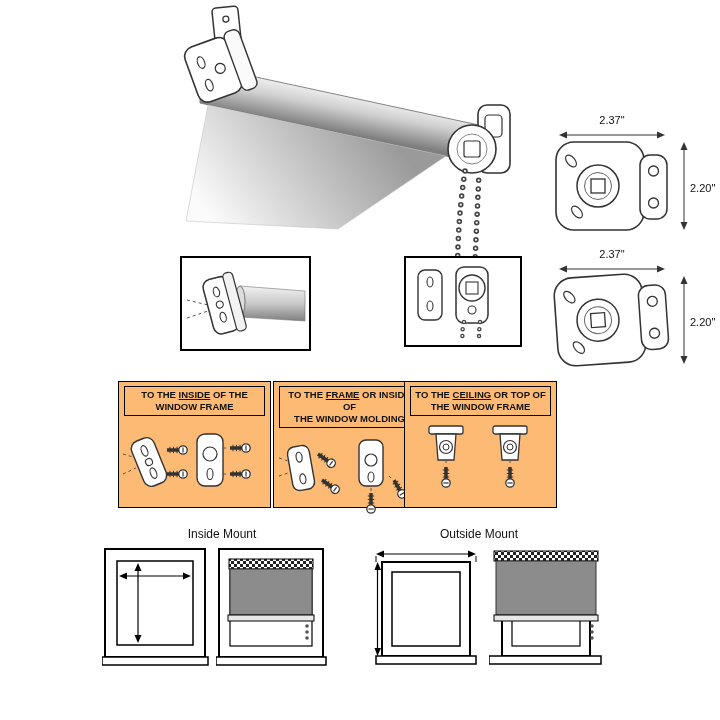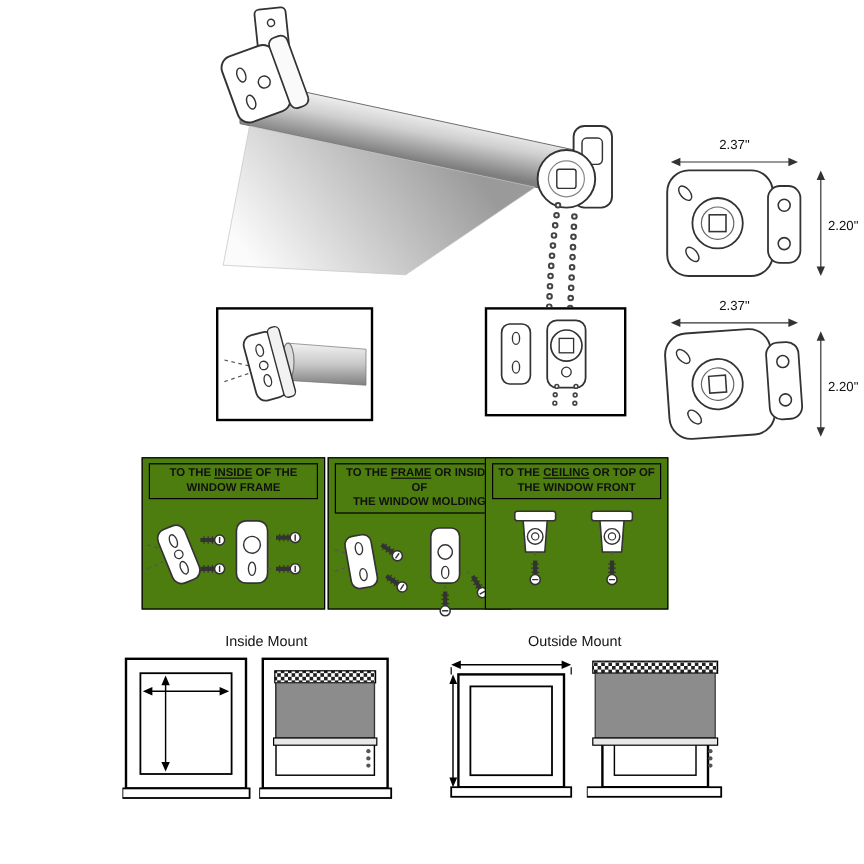--- a/index.html
+++ b/index.html
@@ -2,21 +2,21 @@
 <html><head>
 <meta charset="utf-8">
 <style>
   html,body{margin:0;padding:0;background:#fff;}
   .canvas{position:relative;width:720px;height:720px;background:#fff;overflow:hidden;
           font-family:"Liberation Sans",sans-serif;color:#111;}
   .abs{position:absolute;}
   .intro{left:487px;top:21px;width:228px;font-size:12.8px;line-height:1.24;}
   .inset{border:2px solid #000;background:#fff;box-sizing:border-box;}
   .instr-box{position:absolute;top:381px;width:153px;height:127px;border:1.5px solid #000;
-             background:#4d7c0f;box-sizing:border-box;}
+             background:#fdba74;box-sizing:border-box;}
   .instr-title{margin:4px 5px 2px 5px;border:1px solid #000;padding:2px 1px;
                font-size:9.5px;font-weight:bold;text-align:center;line-height:1.25;}
   .instr-title .key{text-decoration:underline;}
   .mount-label{font-size:12px;text-align:center;width:130px;}
   svg text{font-family:"Liberation Sans",sans-serif;fill:#111;}
 </style>
 </head>
 <body>
 
 <div class="canvas">
@@ -264,21 +264,21 @@
         <line x1="10" y1="-3.2" x2="10" y2="3.2" stroke="#333" stroke-width="1"></line>
         <circle cx="16" cy="0" r="4.2" fill="#fff" stroke="#333" stroke-width="1.3"></circle>
         <line x1="16" y1="-2.6" x2="16" y2="2.6" stroke="#333" stroke-width="1.2"></line>
       </g>
     </svg>
   </div>
 
   <div class="instr-box" style="left:404px;">
     <div class="instr-title">
       <div><span>TO THE </span><span class="key">CEILING</span><span> OR TOP OF</span></div>
-      <div>THE WINDOW FRONT</div>
+      <div>THE WINDOW FRAME</div>
     </div>
     <svg width="149" height="86">
       <g transform="translate(24,8)">
         <rect x="0" y="0" width="34" height="8" rx="2" fill="#fff" stroke="#333" stroke-width="1.3"></rect>
         <path d="M7,8 L27,8 L25,34 L9,34 Z" fill="#fff" stroke="#333" stroke-width="1.3"></path>
         <circle cx="17" cy="21" r="6.5" fill="none" stroke="#333" stroke-width="1.2"></circle>
         <circle cx="17" cy="21" r="3" fill="none" stroke="#333" stroke-width="1"></circle>
       </g>
       <path d="M41,42 L41,48" stroke="#555" stroke-width="1" stroke-dasharray="3,3"></path>
       <g transform="translate(41,49) rotate(90)">

